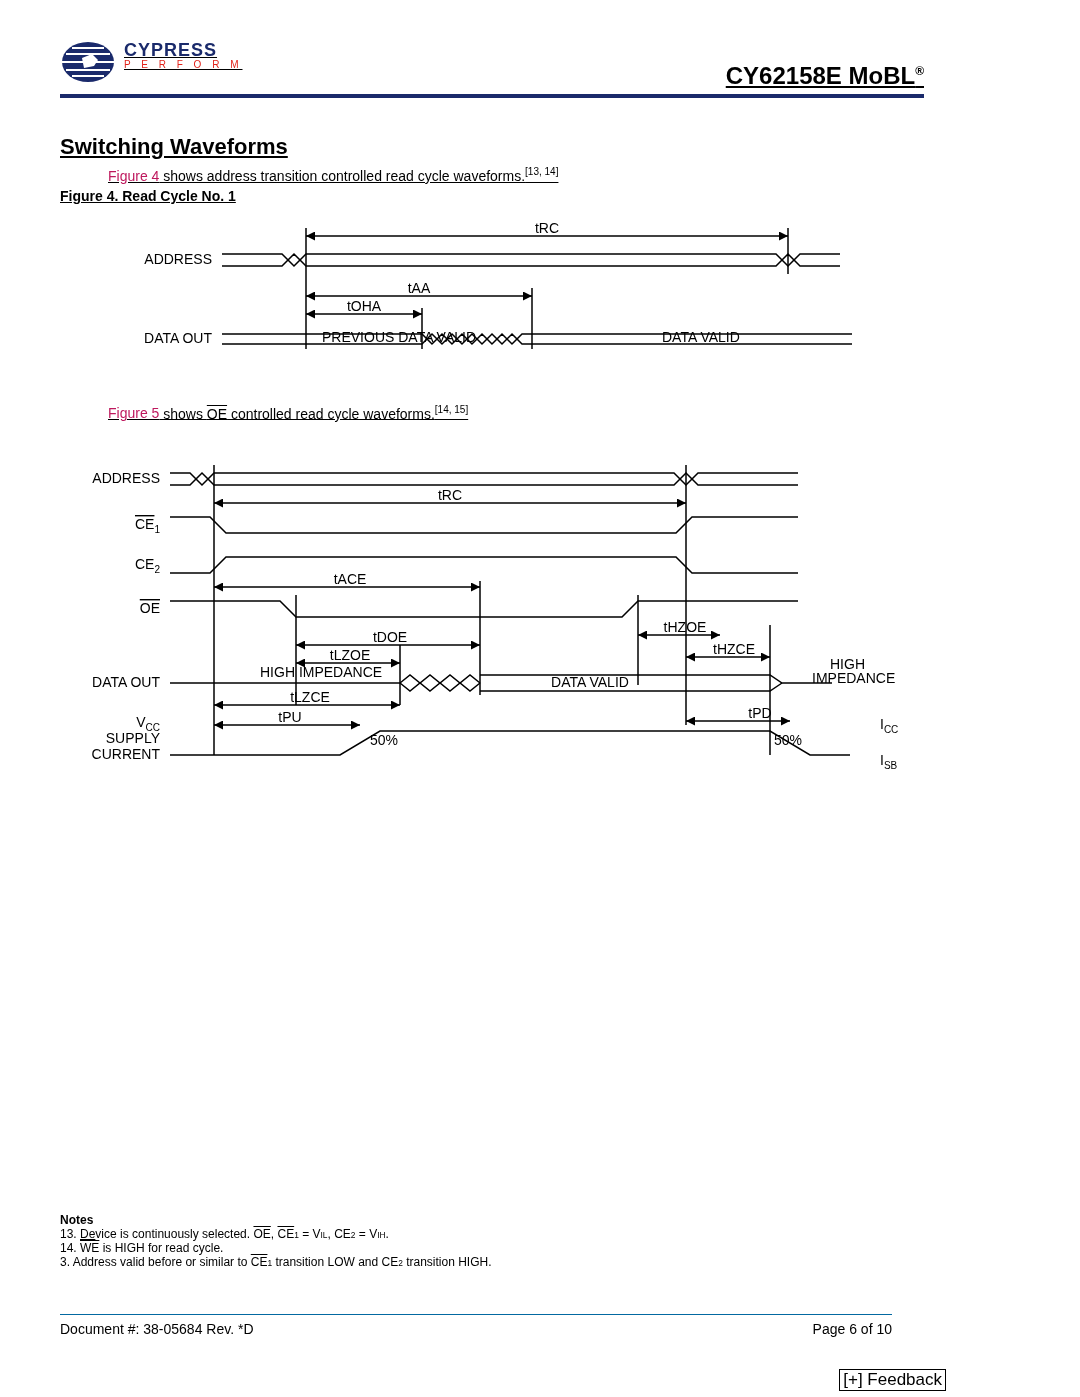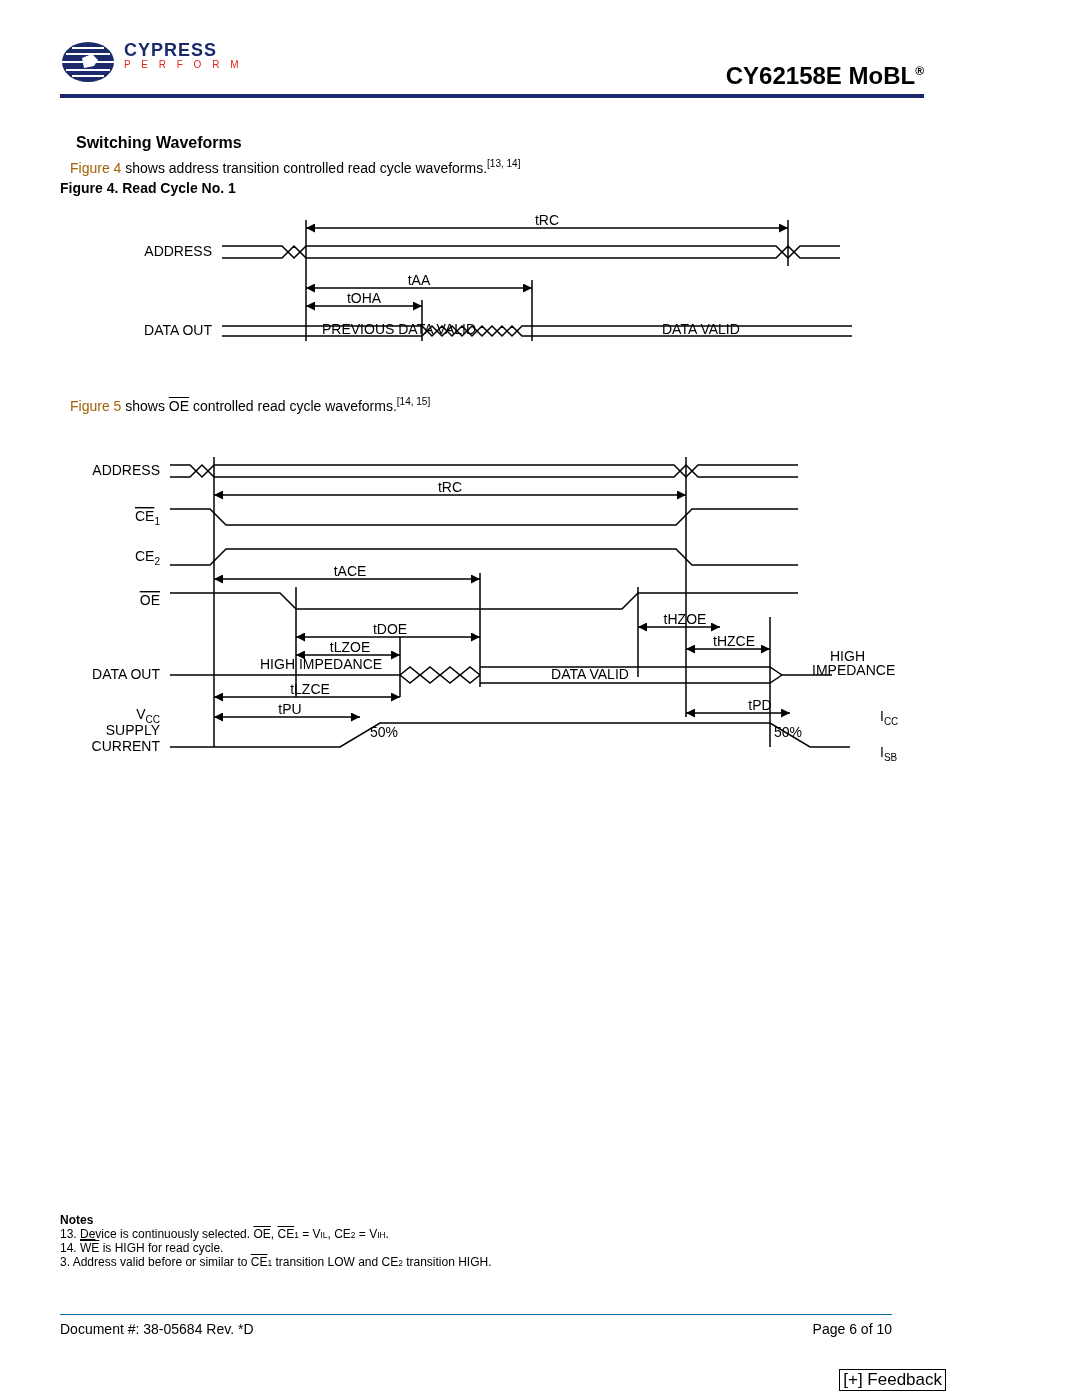--- a/index.html
+++ b/index.html
@@ -1,27 +1,27 @@
 <!DOCTYPE html>
 <html><head>
 <meta charset="utf-8">
 <style>
   html,body{margin:0;padding:0;background:#fff;font-family:Arial,Helvetica,sans-serif;color:#000;}
-  .page{width:952px;min-height:1397px;position:relative;box-sizing:border-box;padding:40px 28px 100px 60px;}
+  .page{width:952px;min-height:1397px;position:relative;box-sizing:border-box;padding:40px 28px 100px 60px;text-decoration:underline;}
   .header{display:flex;align-items:flex-end;justify-content:space-between;border-bottom:4px solid #1a2a6b;padding-bottom:4px;}
   .logo{display:flex;align-items:flex-start;}
   .logo-mark{width:60px;height:50px;}
   .logo-text{margin-left:4px;}
   .logo-text .name{font-size:18px;font-weight:bold;color:#1a2a6b;letter-spacing:1px;}
   .logo-text .tag{font-size:10px;color:#e2231a;letter-spacing:4px;margin-top:-2px;}
   .part{font-size:24px;font-weight:bold;}
   .part sup{font-size:12px;}
-  h2.section{font-size:16px;margin:36px 0 6px 16px;}
+  h2.section{font-size:22px;margin:36px 0 6px 0;}
   p.intro{font-size:14px;margin:6px 0 4px 10px;}
-  .figlink{color:#a16207;}
+  .figlink{color:#be185d;margin-left:38px;}
   sup.ref{font-size:10px;margin-top:7px;}
   .figcap{text-align:left;font-size:14px;font-weight:bold;margin:2px 0 10px 0;}
   .diagram{display:block;margin:0 auto;}
   .overline{text-decoration:overline;}
   .notes{position:absolute;left:60px;bottom:128px;font-size:12px;}
   .notes .hd{font-weight:bold;}
   .footer{position:absolute;left:60px;right:60px;bottom:60px;display:flex;justify-content:space-between;font-size:14px;border-top:1px solid #0369a1;padding-top:6px;}
   .feedback{position:absolute;right:6px;bottom:6px;border:1px solid #000;font-size:17px;padding:0 3px;}
   .sub{font-size:70%;}
   svg text{font-family:Arial,Helvetica,sans-serif;}

